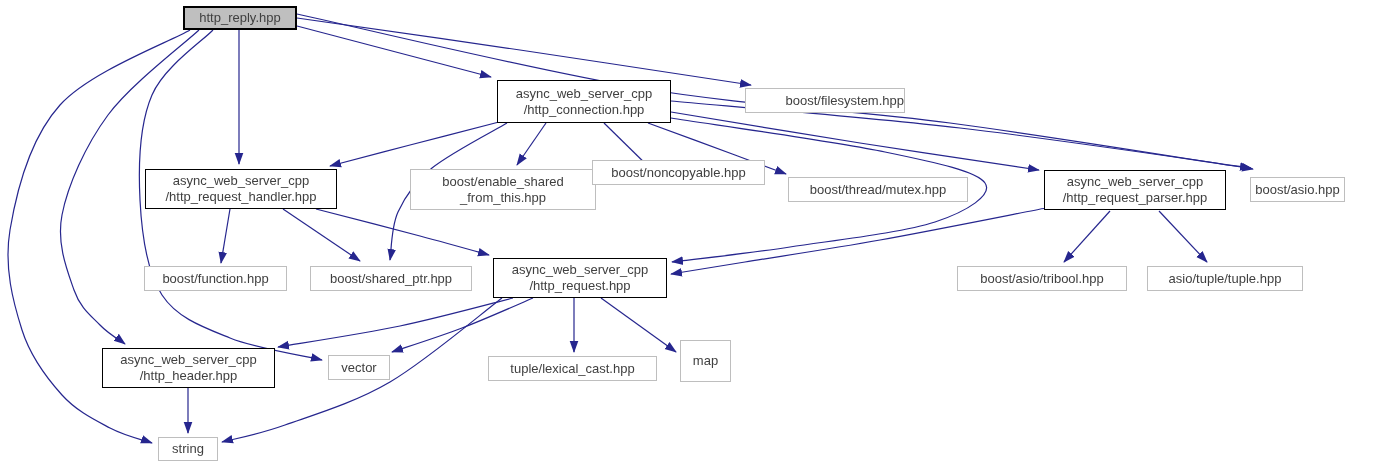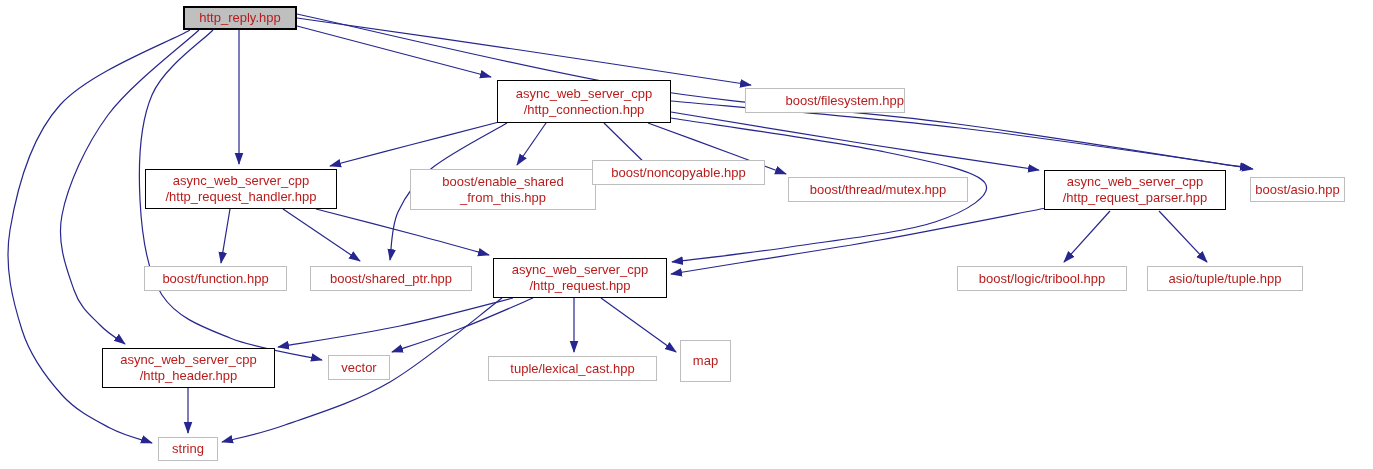--- a/index.html
+++ b/index.html
@@ -5,21 +5,21 @@
   html,body{margin:0;padding:0;background:#ffffff;}
   #stage{
     position:relative;width:1373px;height:469px;overflow:hidden;
     font-family:"Liberation Sans", sans-serif;background:#ffffff;
   }
   #edges{position:absolute;left:0;top:0;width:1373px;height:469px;}
   .edge{fill:none;stroke:var(--edge-color,#26268e);stroke-width:1.2px;}
   .node{
     position:absolute;box-sizing:border-box;display:flex;
     align-items:center;justify-content:center;text-align:center;
-    font-size:13px;line-height:1.22;color:#b91c1c;background:#fff;
+    font-size:13px;line-height:1.22;color:#404040;background:#fff;
     border:1px solid #bebebe;cursor:default;
   }
   .node.internal{border-color:#000000;cursor:pointer;}
   .node.main{background:var(--main-fill,#bfbfbf);border:2px solid #000000;}
   .lbl{white-space:pre-line;display:block;width:100%;}
 </style>
 </head>
 <body>
 
 <div id="stage">
@@ -92,21 +92,21 @@
       <span class="lbl">boost/function.hpp</span>
     </div>
     <div class="node external" style="left: 310px; top: 266px; width: 162px; height: 25px;">
       <span class="lbl">boost/shared_ptr.hpp</span>
     </div>
     <div class="node internal" style="left: 493px; top: 258px; width: 174px; height: 40px;">
       <span class="lbl">async_web_server_cpp
 /http_request.hpp</span>
     </div>
     <div class="node external" style="left: 957px; top: 266px; width: 170px; height: 25px;">
-      <span class="lbl">boost/logic/tribool.hpp</span>
+      <span class="lbl">boost/asio/tribool.hpp</span>
     </div>
     <div class="node external" style="left: 1147px; top: 266px; width: 156px; height: 25px;">
       <span class="lbl">asio/tuple/tuple.hpp</span>
     </div>
     <div class="node internal" style="left: 102px; top: 348px; width: 173px; height: 40px;">
       <span class="lbl">async_web_server_cpp
 /http_header.hpp</span>
     </div>
     <div class="node external" style="left: 328px; top: 355px; width: 62px; height: 25px;">
       <span class="lbl">vector</span>

